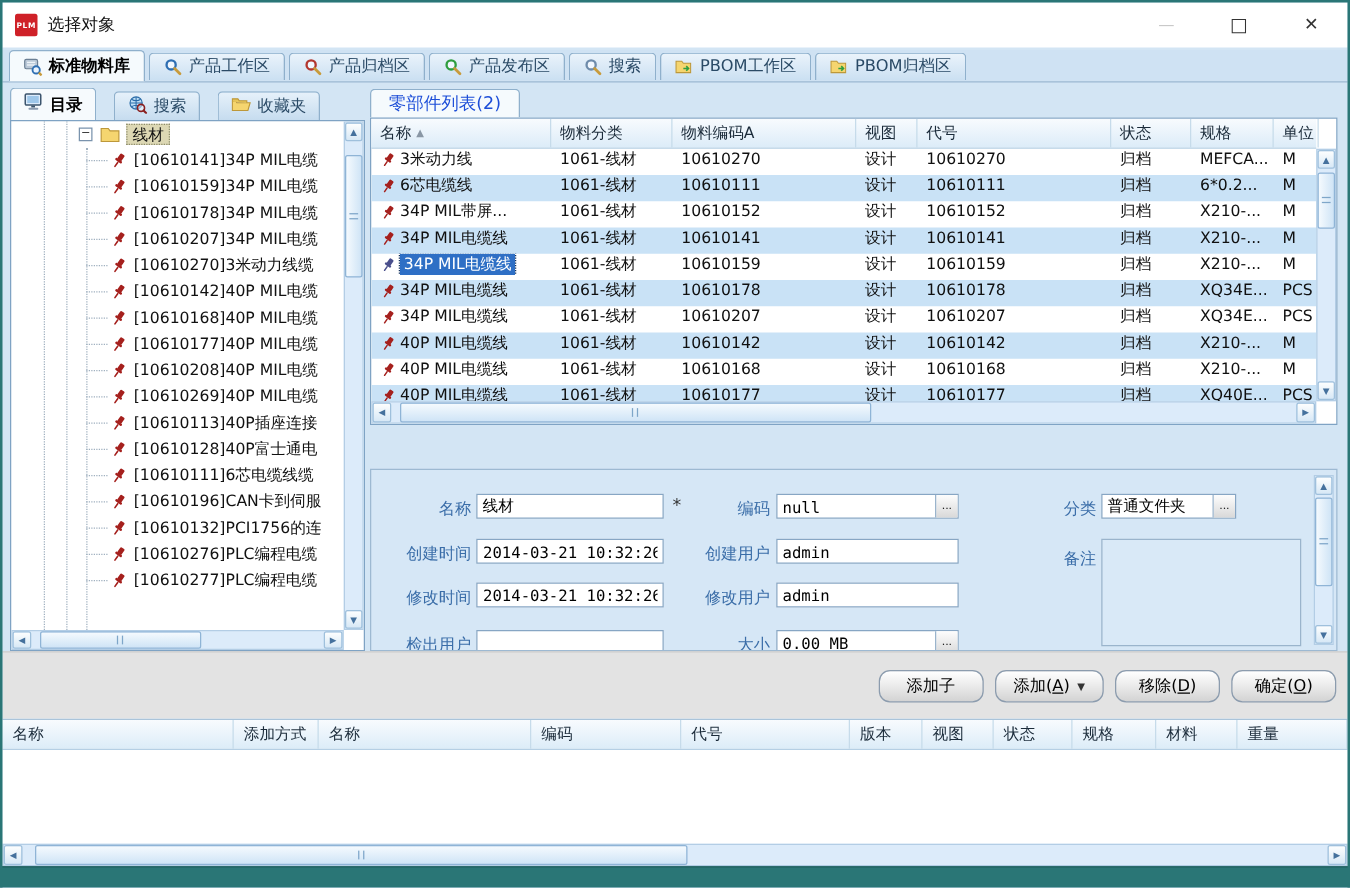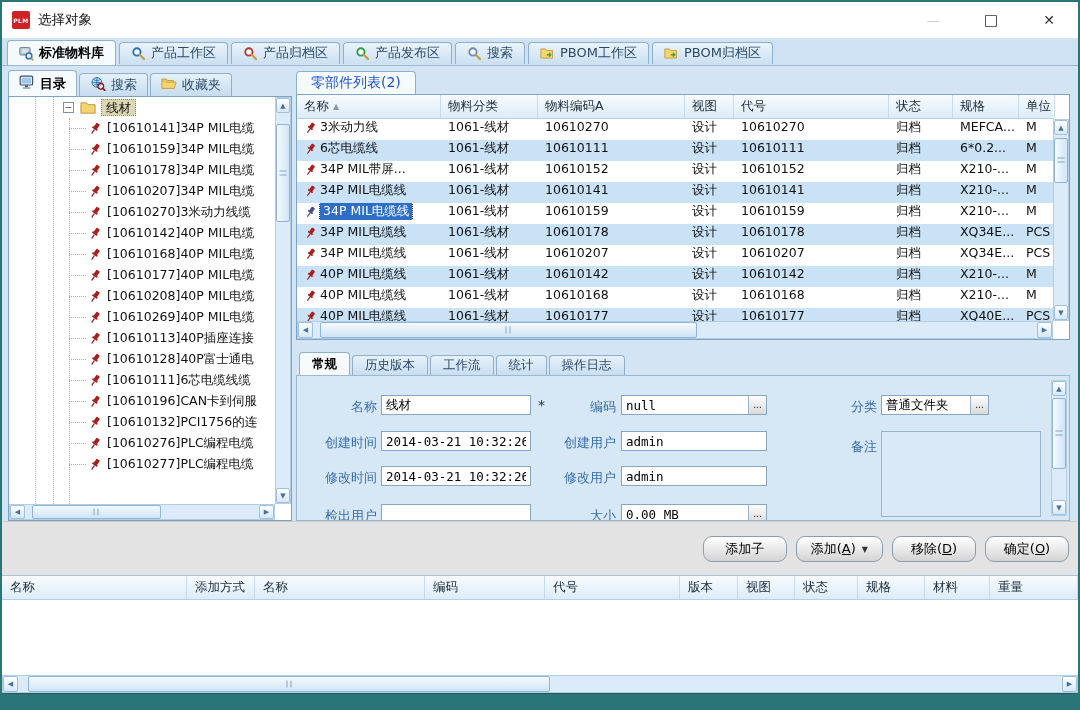--- a/index.html
+++ b/index.html
@@ -27,21 +27,21 @@
   .tab { display:inline-flex; align-items:center; gap:5px; height:22px; padding:0 11px; margin-right:3px;
          border:1px solid #8fb0cc; border-bottom:none; border-radius:4px 4px 0 0;
          background:linear-gradient(#eaf3fb,#cbe0f2); font-size:13px; color:#2a4a66; white-space:nowrap; }
   .tab.active { background:#f5fafd; font-weight:bold; color:#000; height:25px; }
   .tab .ticon { width:15px; height:15px; display:inline-flex; }
   .tab .ticon svg { width:15px; height:15px; }
 
   
   .left-panel { position:absolute; left:8px; top:70px; width:284px; height:451px; }
   .left-tabbar { position:absolute; left:0; top:0; right:0; height:26px; display:flex; align-items:flex-end; }
-  .ltab { display:inline-flex; align-items:center; gap:5px; height:23px; padding:0 10px; margin-right:2px;
+  .ltab { display:inline-flex; align-items:center; gap:5px; height:23px; padding:0 10px; margin-right:14px;
           border:1px solid #8fb0cc; border-bottom:none; border-radius:4px 4px 0 0;
           background:linear-gradient(#e6f1fa,#c6dcef); font-size:13px; color:#2a4a66; white-space:nowrap; }
   .ltab.active { background:#f6fafd; font-weight:bold; color:#000; height:26px; }
   .ltab .ticon svg { width:16px; height:15px; }
   .tree-box { position:absolute; left:0; top:26px; right:0; bottom:0; background:#fff; border:1px solid #7fa3c4; overflow:hidden; }
   .tree-content { position:absolute; left:0; top:0; right:16px; bottom:16px; overflow:hidden; }
   .guide { position:absolute; top:0; bottom:0; border-left:1px dotted #9fb0bf; }
   .tree-row { position:relative; height:21px; display:flex; align-items:center; white-space:nowrap; font-size:12.5px; color:#111; overflow:hidden; }
   .expander { position:absolute; left:54px; width:11px; height:11px; border:1px solid #7a93ad; background:#fff; font-size:9px; line-height:9px; text-align:center; color:#333; }
   .tree-folder { position:absolute; left:71px; width:17px; height:14px; }
@@ -703,37 +703,20 @@
           <div class="sb-btn">◀</div>
           <div class="sb-track">
             <div class="sb-thumb" style="left: 1%; width: 52%;">
               <div class="sb-grip"></div>
             </div>
           </div>
           <div class="sb-btn">▶</div>
         </div>
     </div>
 
-    <div class="detail-tabbar" id="detail-tabbar">
-        <div class="dtab active">
-          <span class="lbl">常规</span>
-        </div>
-        <div class="dtab">
-          <span class="lbl">历史版本</span>
-        </div>
-        <div class="dtab">
-          <span class="lbl">工作流</span>
-        </div>
-        <div class="dtab">
-          <span class="lbl">统计</span>
-        </div>
-        <div class="dtab">
-          <span class="lbl">操作日志</span>
-        </div>
-      </div>
 
     <div class="detail-box">
 
       <div class="fld-label" style="left:4px; top:22px; width:76px;">名称</div>
       <input class="fld-input" style="left: 84px; top: 19px; width: 150px;" value="线材">
       <div class="req-star" style="left:241px; top:21px;">*</div>
 
       <div class="fld-label" style="left:245px; top:22px; width:74px;">编码</div>
       <div class="fld-wrap" style="left:324px; top:19px; width:146px;">
         <input value="null" style="">

